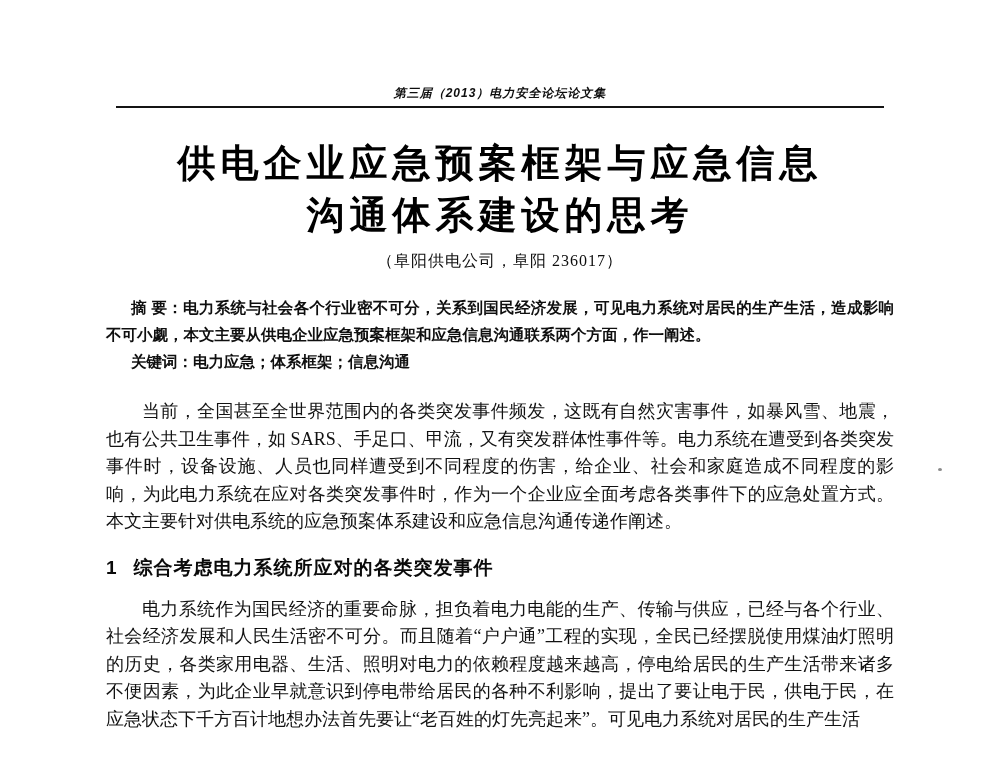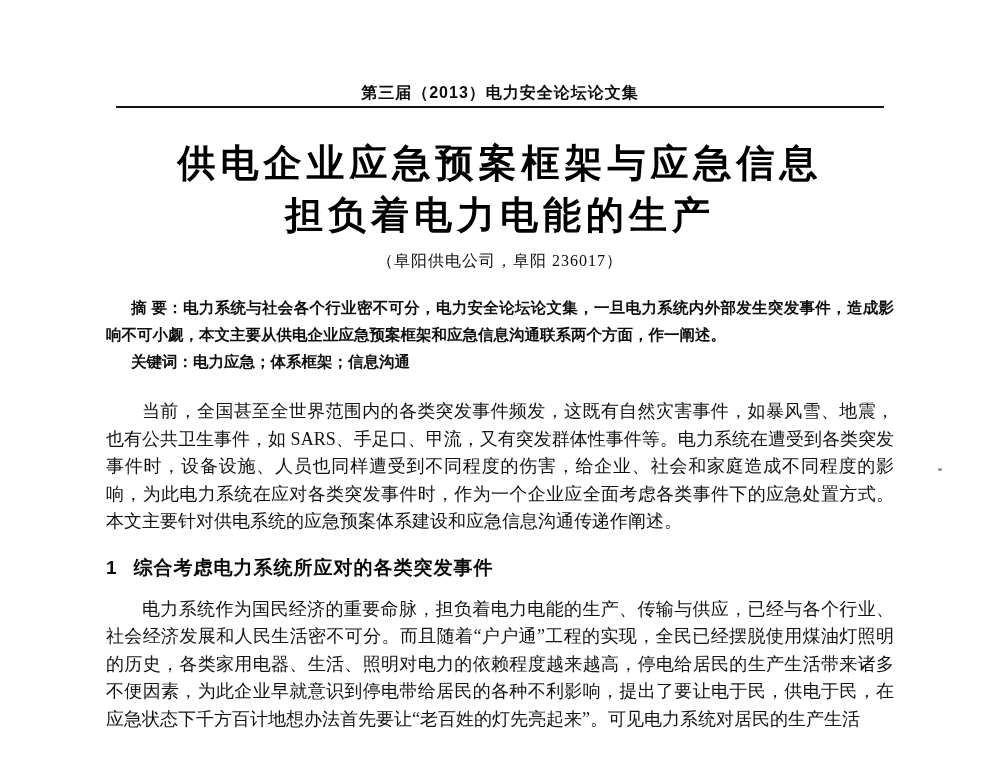--- a/index.html
+++ b/index.html
@@ -9,24 +9,25 @@
     width: 1000px; height: 775px;
     background: #ffffff;
     color: #111111;
     padding: 84px 106px 0 106px;
     font-family: "Liberation Serif", "DejaVu Serif", serif;
   }
   .conf-header {
     text-align: center;
     font-family: "Liberation Sans", "DejaVu Sans", sans-serif;
     font-weight: 700;
-    font-size: 16px;
+    font-size: 12px;
     line-height: 18px;
     letter-spacing: 1px;
     color: #0d0d0d;
+    font-style: italic;
   }
   .header-rule {
     margin: 4px 10px 0 10px;
     border-top: 2.5px solid #141414;
     height: 0;
   }
   .paper-title {
     margin-top: 32px;
     text-align: center;
     font-family: Liberation Mono, monospace;
@@ -93,28 +94,28 @@
 <body>
 
 <div class="sheet">
 
   <div class="conf-header">第三届（2013）电力安全论坛论文集</div>
 
   <div class="header-rule"></div>
 
   <h1 class="paper-title">
     <span>供电企业应急预案框架与应急信息</span>
-    <span>担负着电力电能的生产</span>
+    <span>沟通体系建设的思考</span>
   </h1>
 
 
   <div class="affiliation">（阜阳供电公司，阜阳  236017）</div>
 
   <div class="abstract-block">
-    <p><span class="label">摘  要：</span><span>电力系统与社会各个行业密不可分，电力安全论坛论文集，一旦电力系统内外部发生突发事件，造成影响不可小觑，本文主要从供电企业应急预案框架和应急信息沟通联系两个方面，作一阐述。</span></p>
+    <p><span class="label">摘  要：</span><span>电力系统与社会各个行业密不可分，关系到国民经济发展，可见电力系统对居民的生产生活，造成影响不可小觑，本文主要从供电企业应急预案框架和应急信息沟通联系两个方面，作一阐述。</span></p>
     <p><span class="label">关键词：</span><span>电力应急；体系框架；信息沟通</span></p>
   </div>
 
   <p class="body-para">当前，全国甚至全世界范围内的各类突发事件频发，这既有自然灾害事件，如暴风雪、地震，也有公共卫生事件，如 SARS、手足口、甲流，又有突发群体性事件等。电力系统在遭受到各类突发事件时，设备设施、人员也同样遭受到不同程度的伤害，给企业、社会和家庭造成不同程度的影响，为此电力系统在应对各类突发事件时，作为一个企业应全面考虑各类事件下的应急处置方式。本文主要针对供电系统的应急预案体系建设和应急信息沟通传递作阐述。</p>
 
   <h2 class="section-heading">
     <span class="sec-num">1</span><span>综合考虑电力系统所应对的各类突发事件</span>
   </h2>
 
   <p class="body-para para-last">电力系统作为国民经济的重要命脉，担负着电力电能的生产、传输与供应，已经与各个行业、社会经济发展和人民生活密不可分。而且随着“户户通”工程的实现，全民已经摆脱使用煤油灯照明的历史，各类家用电器、生活、照明对电力的依赖程度越来越高，停电给居民的生产生活带来诸多不便因素，为此企业早就意识到停电带给居民的各种不利影响，提出了要让电于民，供电于民，在应急状态下千方百计地想办法首先要让“老百姓的灯先亮起来”。可见电力系统对居民的生产生活</p>

